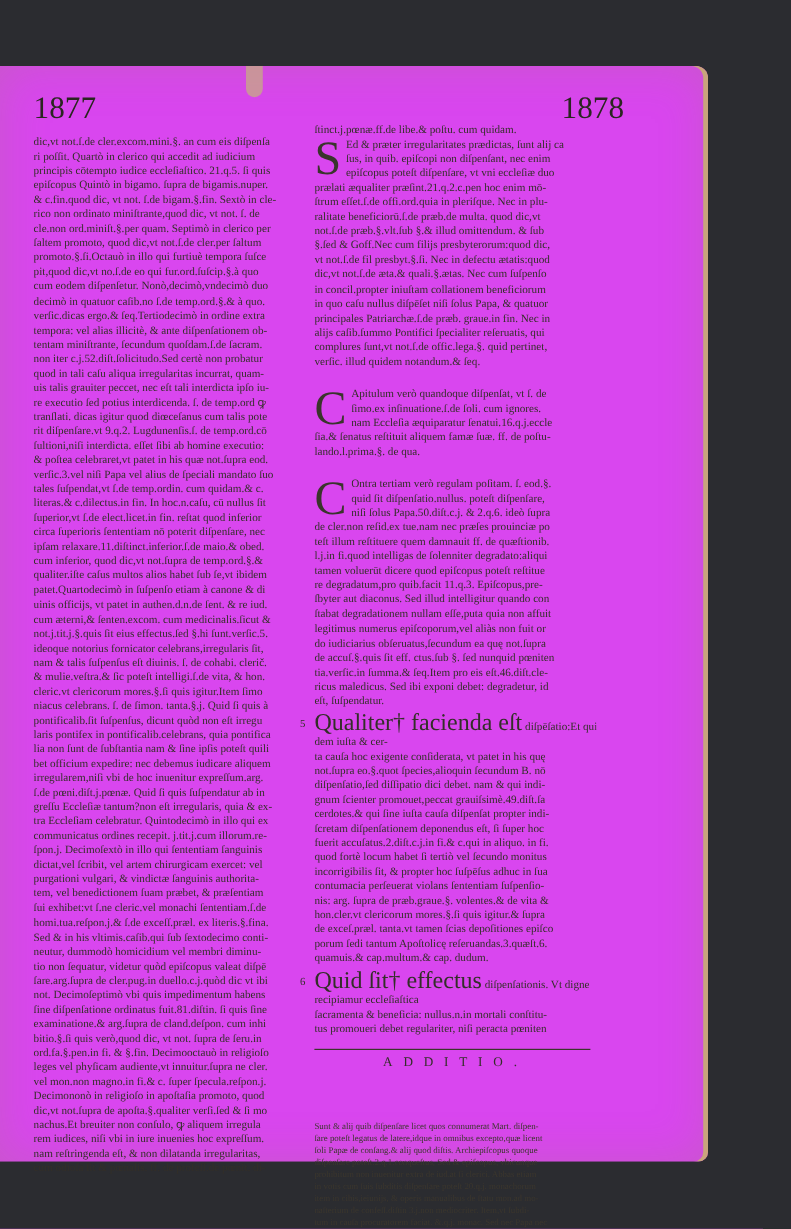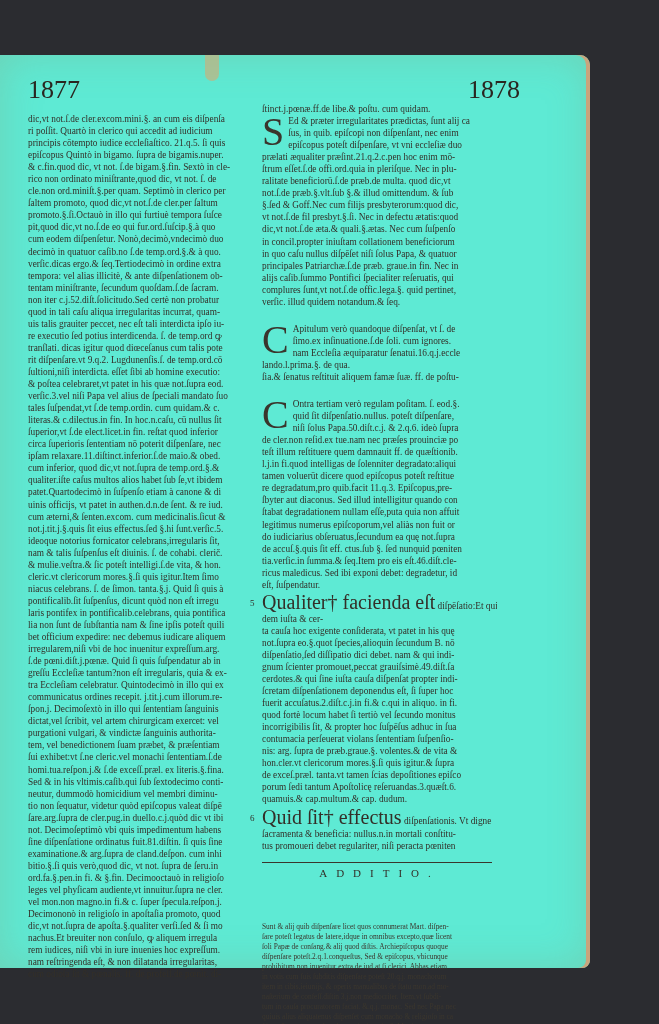--- a/index.html
+++ b/index.html
@@ -1,17 +1,17 @@
 <!DOCTYPE html>
 <html><head>
 <meta charset="utf-8">
 <style>
   html,body{margin:0;padding:0;}
   body{width:659px;height:1024px;background:#2b2c30;position:relative;overflow:hidden;font-family:"DejaVu Serif",serif;}
-  .page{position:absolute;left:0;top:55px;width:590px;height:913px;background:#5eead4;
+  .page{position:absolute;left:0;top:55px;width:590px;height:913px;background:#d946ef;
         border-top-right-radius:10px;border-bottom-right-radius:8px;
         box-shadow:inset -4px 0 0 #c9a47c, inset 0 0 40px rgba(150,140,90,0.25);}
   .stain{position:absolute;left:205px;top:0;width:14px;height:26px;background:#c6b27e;border-radius:0 0 8px 8px;opacity:0.7;}
   .header{position:absolute;left:28px;top:14px;width:530px;height:40px;color:#2a2620;}
   .pnum{position:absolute;top:6px;font-family:"Liberation Serif",serif;font-size:26px;}
   .pnum.left{left:0;}
   .pnum.right{left:440px;}
   .htitle{position:absolute;left:110px;top:0;font-family:"Liberation Serif",serif;font-size:34px;letter-spacing:-0.5px;}
   .col{position:absolute;font-family:"Liberation Serif",serif;font-size:9.3px;line-height:12.05px;color:#332f28;text-align:justify;}
   .col1{left:28px;top:48px;width:222px;margin-top:10px;}
@@ -115,38 +115,38 @@
   <div class="col col2">
     <span class="line">ſtinct.j.pœnæ.ff.de libe.&amp; poſtu. cum quidam.</span>
 
     <p>
       <span class="drop">S</span>
       <span id="p1"><span class="line">Ed &amp; præter irregularitates prædictas, ſunt alij ca</span><span class="line">ſus, in quib. epiſcopi non diſpenſant, nec enim</span><span class="line">epiſcopus poteſt diſpenſare, vt vni eccleſiæ duo</span><span class="line">prælati æqualiter præſint.21.q.2.c.pen hoc enim mō-</span><span class="line">ſtrum eſſet.ſ.de offi.ord.quia in pleriſque. Nec in plu-</span><span class="line">ralitate beneficiorū.ſ.de præb.de multa. quod dic,vt</span><span class="line">not.ſ.de præb.§.vlt.ſub §.&amp; illud omittendum. &amp; ſub</span><span class="line">§.ſed &amp; Goff.Nec cum filijs presbyterorum:quod dic,</span><span class="line">vt not.ſ.de fil presbyt.§.ſi. Nec in defectu ætatis:quod</span><span class="line">dic,vt not.ſ.de æta.&amp; quali.§.ætas. Nec cum ſuſpenſo</span><span class="line">in concil.propter iniuſtam collationem beneficiorum</span><span class="line">in quo caſu nullus diſpēſet niſi ſolus Papa, &amp; quatuor</span><span class="line">principales Patriarchæ.ſ.de præb. graue.in fin. Nec in</span><span class="line">alijs caſib.ſummo Pontifici ſpecialiter reſeruatis, qui</span><span class="line">complures ſunt,vt not.ſ.de offic.lega.§. quid pertinet,</span><span class="line">verſic. illud quidem notandum.&amp; ſeq.</span></span>
     </p>
 
     <p class="sec" style="clear:both;padding-top:6px;">
       <span class="drop">C</span>
-      <span id="p2"><span class="line">Apitulum verò quandoque diſpenſat, vt ſ. de</span><span class="line">ſimo.ex inſinuatione.ſ.de ſoli. cum ignores.</span><span class="line">nam Eccleſia æquiparatur ſenatui.16.q.j.eccle</span><span class="line">lando.l.prima.§. de qua.</span><span class="line">ſia.&amp; ſenatus reſtituit aliquem famæ ſuæ. ff. de poſtu-</span></span>
+      <span id="p2"><span class="line">Apitulum verò quandoque diſpenſat, vt ſ. de</span><span class="line">ſimo.ex inſinuatione.ſ.de ſoli. cum ignores.</span><span class="line">nam Eccleſia æquiparatur ſenatui.16.q.j.eccle</span><span class="line">ſia.&amp; ſenatus reſtituit aliquem famæ ſuæ. ff. de poſtu-</span><span class="line">lando.l.prima.§. de qua.</span></span>
     </p>
 
     <p class="sec" style="clear:both;padding-top:6px;">
       <span class="drop">C</span>
       <span id="p3"><span class="line">Ontra tertiam verò regulam poſitam. ſ. eod.§.</span><span class="line">quid ſit diſpenſatio.nullus. poteſt diſpenſare,</span><span class="line">niſi ſolus Papa.50.diſt.c.j. &amp; 2.q.6. ideò ſupra</span><span class="line">de cler.non reſid.ex tue.nam nec præſes prouinciæ po</span><span class="line">teſt illum reſtituere quem damnauit ff. de quæſtionib.</span><span class="line">l.j.in fi.quod intelligas de ſolenniter degradato:aliqui</span><span class="line">tamen voluerūt dicere quod epiſcopus poteſt reſtitue</span><span class="line">re degradatum,pro quib.facit 11.q.3. Epiſcopus,pre-</span><span class="line">ſbyter aut diaconus. Sed illud intelligitur quando con</span><span class="line">ſtabat degradationem nullam eſſe,puta quia non affuit</span><span class="line">legitimus numerus epiſcoporum,vel aliàs non fuit or</span><span class="line">do iudiciarius obſeruatus,ſecundum ea quę not.ſupra</span><span class="line">de accuſ.§.quis ſit eff. ctus.ſub §. ſed nunquid pœniten</span><span class="line">tia.verſic.in ſumma.&amp; ſeq.Item pro eis eſt.46.diſt.cle-</span><span class="line">ricus maledicus. Sed ibi exponi debet: degradetur, id</span><span class="line">eſt, ſuſpendatur.</span></span>
     </p>
 
     <p style="position:relative;clear:both;">
       <span class="marg" style="top:6px;">5</span>
       <span class="line"><span class="bigcap">Qualiter† facienda eſt</span> <span>diſpēſatio:Et qui-</span></span>
       <span id="p5"><span class="line">dem iuſta &amp; cer-</span><span class="line">ta cauſa hoc exigente conſiderata, vt patet in his quę</span><span class="line">not.ſupra eo.§.quot ſpecies,alioquin ſecundum B. nō</span><span class="line">diſpenſatio,ſed diſſipatio dici debet. nam &amp; qui indi-</span><span class="line">gnum ſcienter promouet,peccat grauiſsimè.49.diſt.ſa</span><span class="line">cerdotes.&amp; qui ſine iuſta cauſa diſpenſat propter indi-</span><span class="line">ſcretam diſpenſationem deponendus eſt, ſi ſuper hoc</span><span class="line">fuerit accuſatus.2.diſt.c.j.in fi.&amp; c.qui in aliquo. in fi.</span><span class="line">quod fortè locum habet ſi tertiò vel ſecundo monitus</span><span class="line">incorrigibilis ſit, &amp; propter hoc ſuſpēſus adhuc in ſua</span><span class="line">contumacia perſeuerat violans ſententiam ſuſpenſio-</span><span class="line">nis: arg. ſupra de præb.graue.§. volentes.&amp; de vita &amp;</span><span class="line">hon.cler.vt clericorum mores.§.ſi quis igitur.&amp; ſupra</span><span class="line">de exceſ.præl. tanta.vt tamen ſcias depoſitiones epiſco</span><span class="line">porum ſedi tantum Apoſtolicę reſeruandas.3.quæſt.6.</span><span class="line">quamuis.&amp; cap.multum.&amp; cap. dudum.</span></span>
     </p>
 
     <p style="position:relative;">
       <span class="marg" style="top:6px;">6</span>
       <span class="line"><span class="bigcap">Quid ſit† effectus</span> <span>diſpenſationis. Vt digne</span></span>
-      <span id="p6"><span class="line">ſacramenta &amp; beneficia: nullus.n.in mortali conſtitu-</span><span class="line">tus promoueri debet regulariter, niſi peracta pœniten</span></span>
+      <span id="p6"><span class="line">recipiamur eccleſiaſtica</span><span class="line">ſacramenta &amp; beneficia: nullus.n.in mortali conſtitu-</span><span class="line">tus promoueri debet regulariter, niſi peracta pœniten</span></span>
     </p>
 
     <div class="rule"></div>
     <div class="addtitle">ADDITIO.</div>
     <div class="add" id="padd">
         <span class="line">Sunt &amp; alij quib diſpenſare licet quos connumerat Mart. diſpen-</span>
         <span class="line">ſare poteſt legatus de latere,idque in omnibus excepto,quæ licent</span>
         <span class="line">ſoli Papæ de conſang.&amp; alij quod diſtis. Archiepiſcopus quoque</span>
         <span class="line">diſpenſare poteſt.2.q.1.conqueſtus, Sed &amp; epiſcopus, vbicunque</span>
         <span class="line">prohibitum non inuenitur extra de iud.at ſi clerici. Abbas etiam</span>

